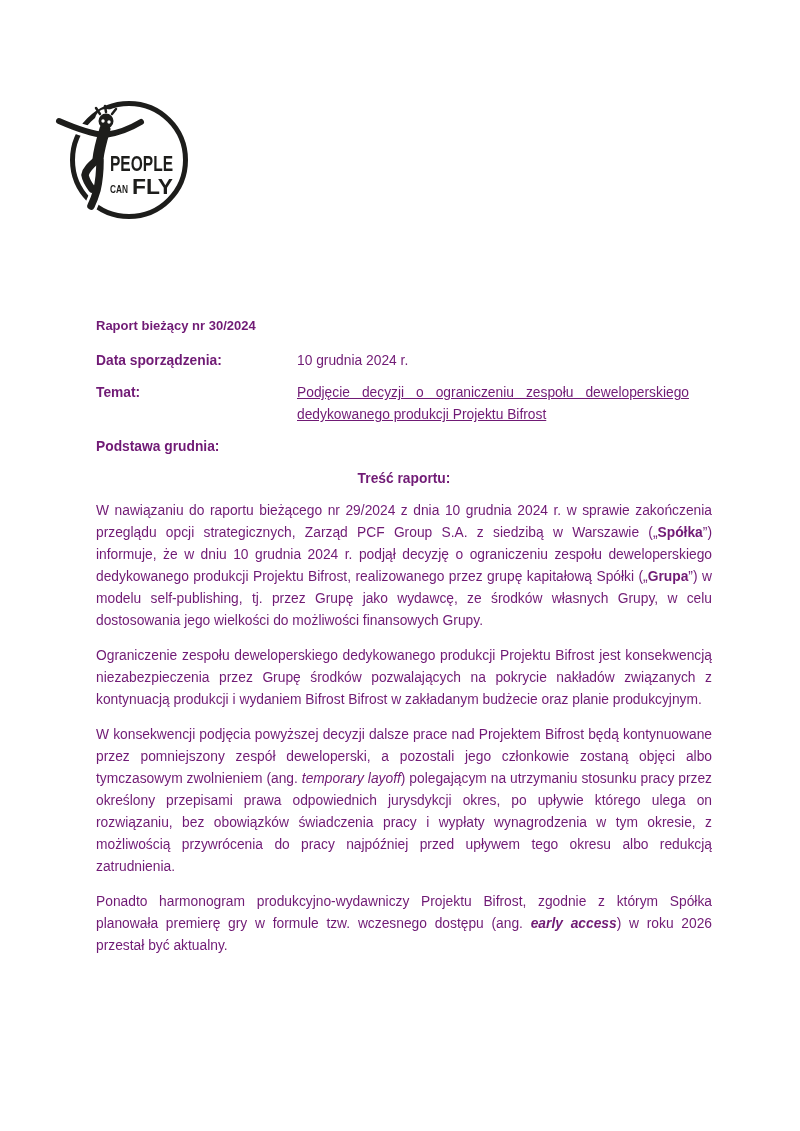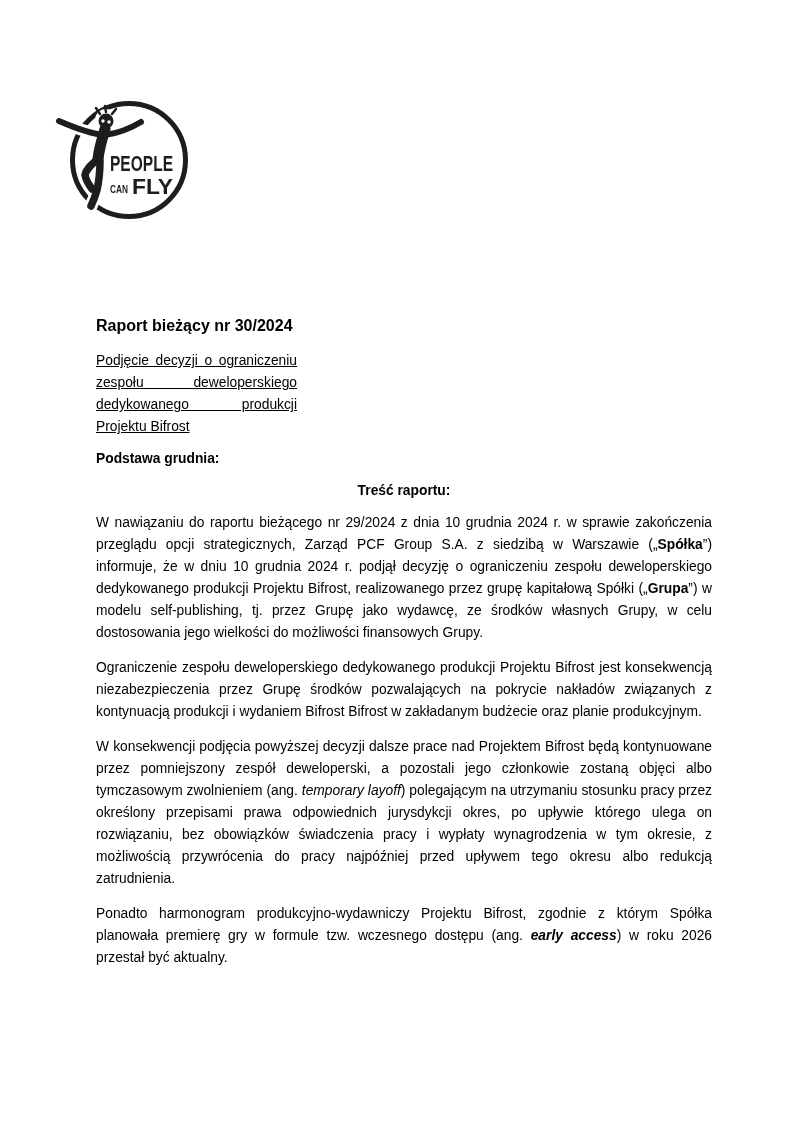--- a/index.html
+++ b/index.html
@@ -3,42 +3,42 @@
 <meta charset="utf-8">
 <style>
   * { margin: 0; padding: 0; box-sizing: border-box; }
   html, body { background: #e8e8e8; }
   .page {
     position: relative;
     width: 800px;
     height: 1131px;
     background: #ffffff;
     font-family: "Liberation Sans", sans-serif;
-    color: #000000;
+    color: #701a75;
     overflow: hidden;
     margin: 0 auto;
   }
   .logo {
     position: absolute;
     left: 55px;
     top: 95px;
     width: 140px;
     height: 128px;
   }
   .content {
     position: absolute;
     left: 96px;
     top: 315px;
     width: 616px;
     font-size: 13.8px;
     line-height: 22px;
     text-align: justify;
   }
   .report-title {
-    font-size: 16px;
+    font-size: 13px;
     font-weight: 700;
     text-align: left;
     margin: 0 0 13px 0;
   }
   .field-row {
     display: grid;
     grid-template-columns: 201px 1fr;
     margin-bottom: 10px;
   }
   .field-label { font-weight: 700; text-align: left; }
@@ -87,22 +87,27 @@
       <text x="55" y="76" font-size="22" textLength="63" lengthAdjust="spacingAndGlyphs">PEOPLE</text>
       <text x="55" y="98" font-size="11" textLength="18" lengthAdjust="spacingAndGlyphs">CAN</text>
       <text x="77" y="99" font-size="22" textLength="41" lengthAdjust="spacingAndGlyphs">FLY</text>
     </svg>
   </div>
 
   <div class="content">
 
     <h1 class="report-title">Raport bieżący nr 30/2024</h1>
 
+    <div class="field-row">
+      <div class="field-label">Data sporządzenia:</div>
+      <div class="field-value">10 grudnia 2024 r.</div>
+    </div>
 
     <div class="field-row">
+      <div class="field-label">Temat:</div>
       <div class="field-value narrow">Podjęcie decyzji o ograniczeniu zespołu deweloperskiego dedykowanego produkcji Projektu Bifrost</div>
     </div>
 
     <div class="field-row">
       <div class="field-label">Podstawa grudnia:</div>
     </div>
 
     <div class="body-heading">Treść raportu:</div>
 
     <div>

